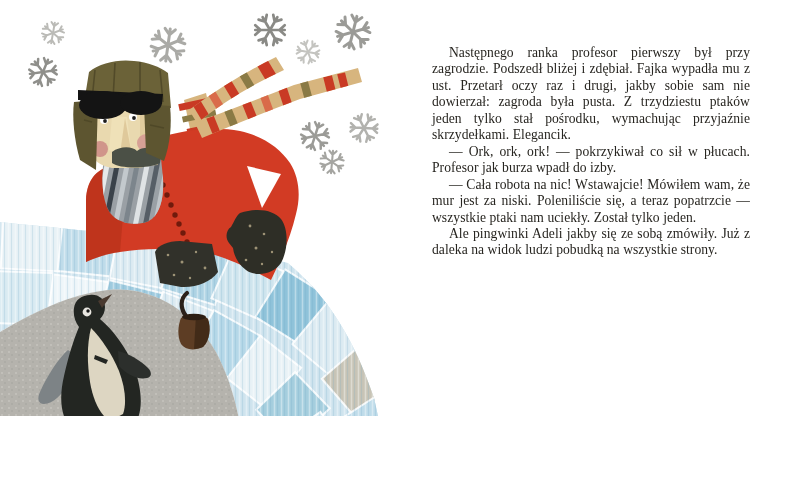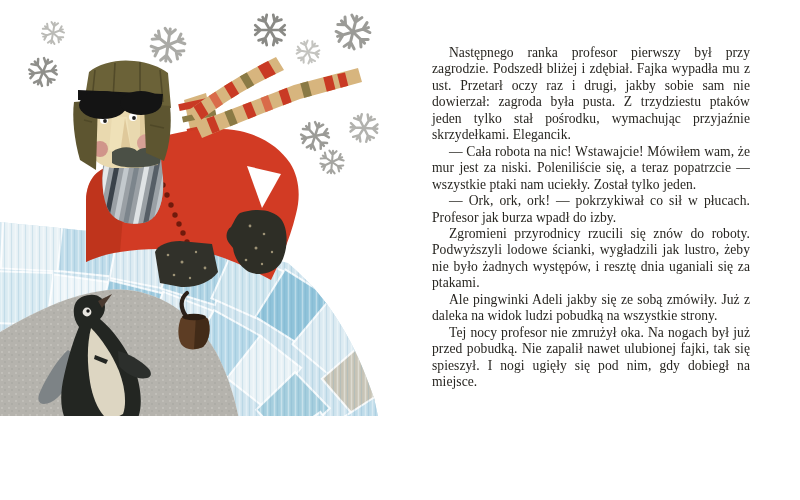--- a/index.html
+++ b/index.html
@@ -247,22 +247,20 @@
             <circle cx="272" cy="252" r="1.2"></circle>
           <circle cx="246" cy="260" r="1.3"></circle>
             <circle cx="262" cy="264" r="1.2"></circle>
         </g>
       </g>
     </g>
   </svg>
 
   <div class="text-column">
     <p>Następnego ranka profesor pierwszy był przy zagrodzie. Podszedł bliżej i zdębiał. Fajka wypadła mu z ust. Przetarł oczy raz i drugi, jakby sobie sam nie dowierzał: zagroda była pusta. Z trzydziestu ptaków jeden tylko stał pośrodku, wymachując przyjaźnie skrzydełkami. Elegancik.</p>
+    <p>— Ork, ork, ork! — pokrzykiwał co sił w płucach. Profesor jak burza wpadł do izby.</p>
     <p>— Cała robota na nic! Wstawajcie! Mówiłem wam, że mur jest za niski. Poleniliście się, a teraz popatrzcie — wszystkie ptaki nam uciekły. Został tylko jeden.</p>
-    <p>— Ork, ork, ork! — pokrzykiwał co sił w płucach. Profesor jak burza wpadł do izby.</p>
-    <p>Zgromieni przyrodnicy rzucili się znów do roboty. Podwyższyli lodowe ścianki, wygładzili jak lustro, żeby nie było żadnych występów, i resztę dnia uganiali się za ptakami.</p>
     <p>Ale pingwinki Adeli jakby się ze sobą zmówiły. Już z daleka na widok ludzi pobudką na wszystkie strony.</p>
-    <p>Tej nocy profesor nie zmrużył oka. Na nogach był już przed pobudką. Nie zapalił nawet ulubionej fajki, tak się spieszył. I nogi ugięły się pod nim, gdy dobiegł na miejsce.</p>
   </div>
 
   <div class="page-number">17</div>
 
 </div>
 
 </body></html>

